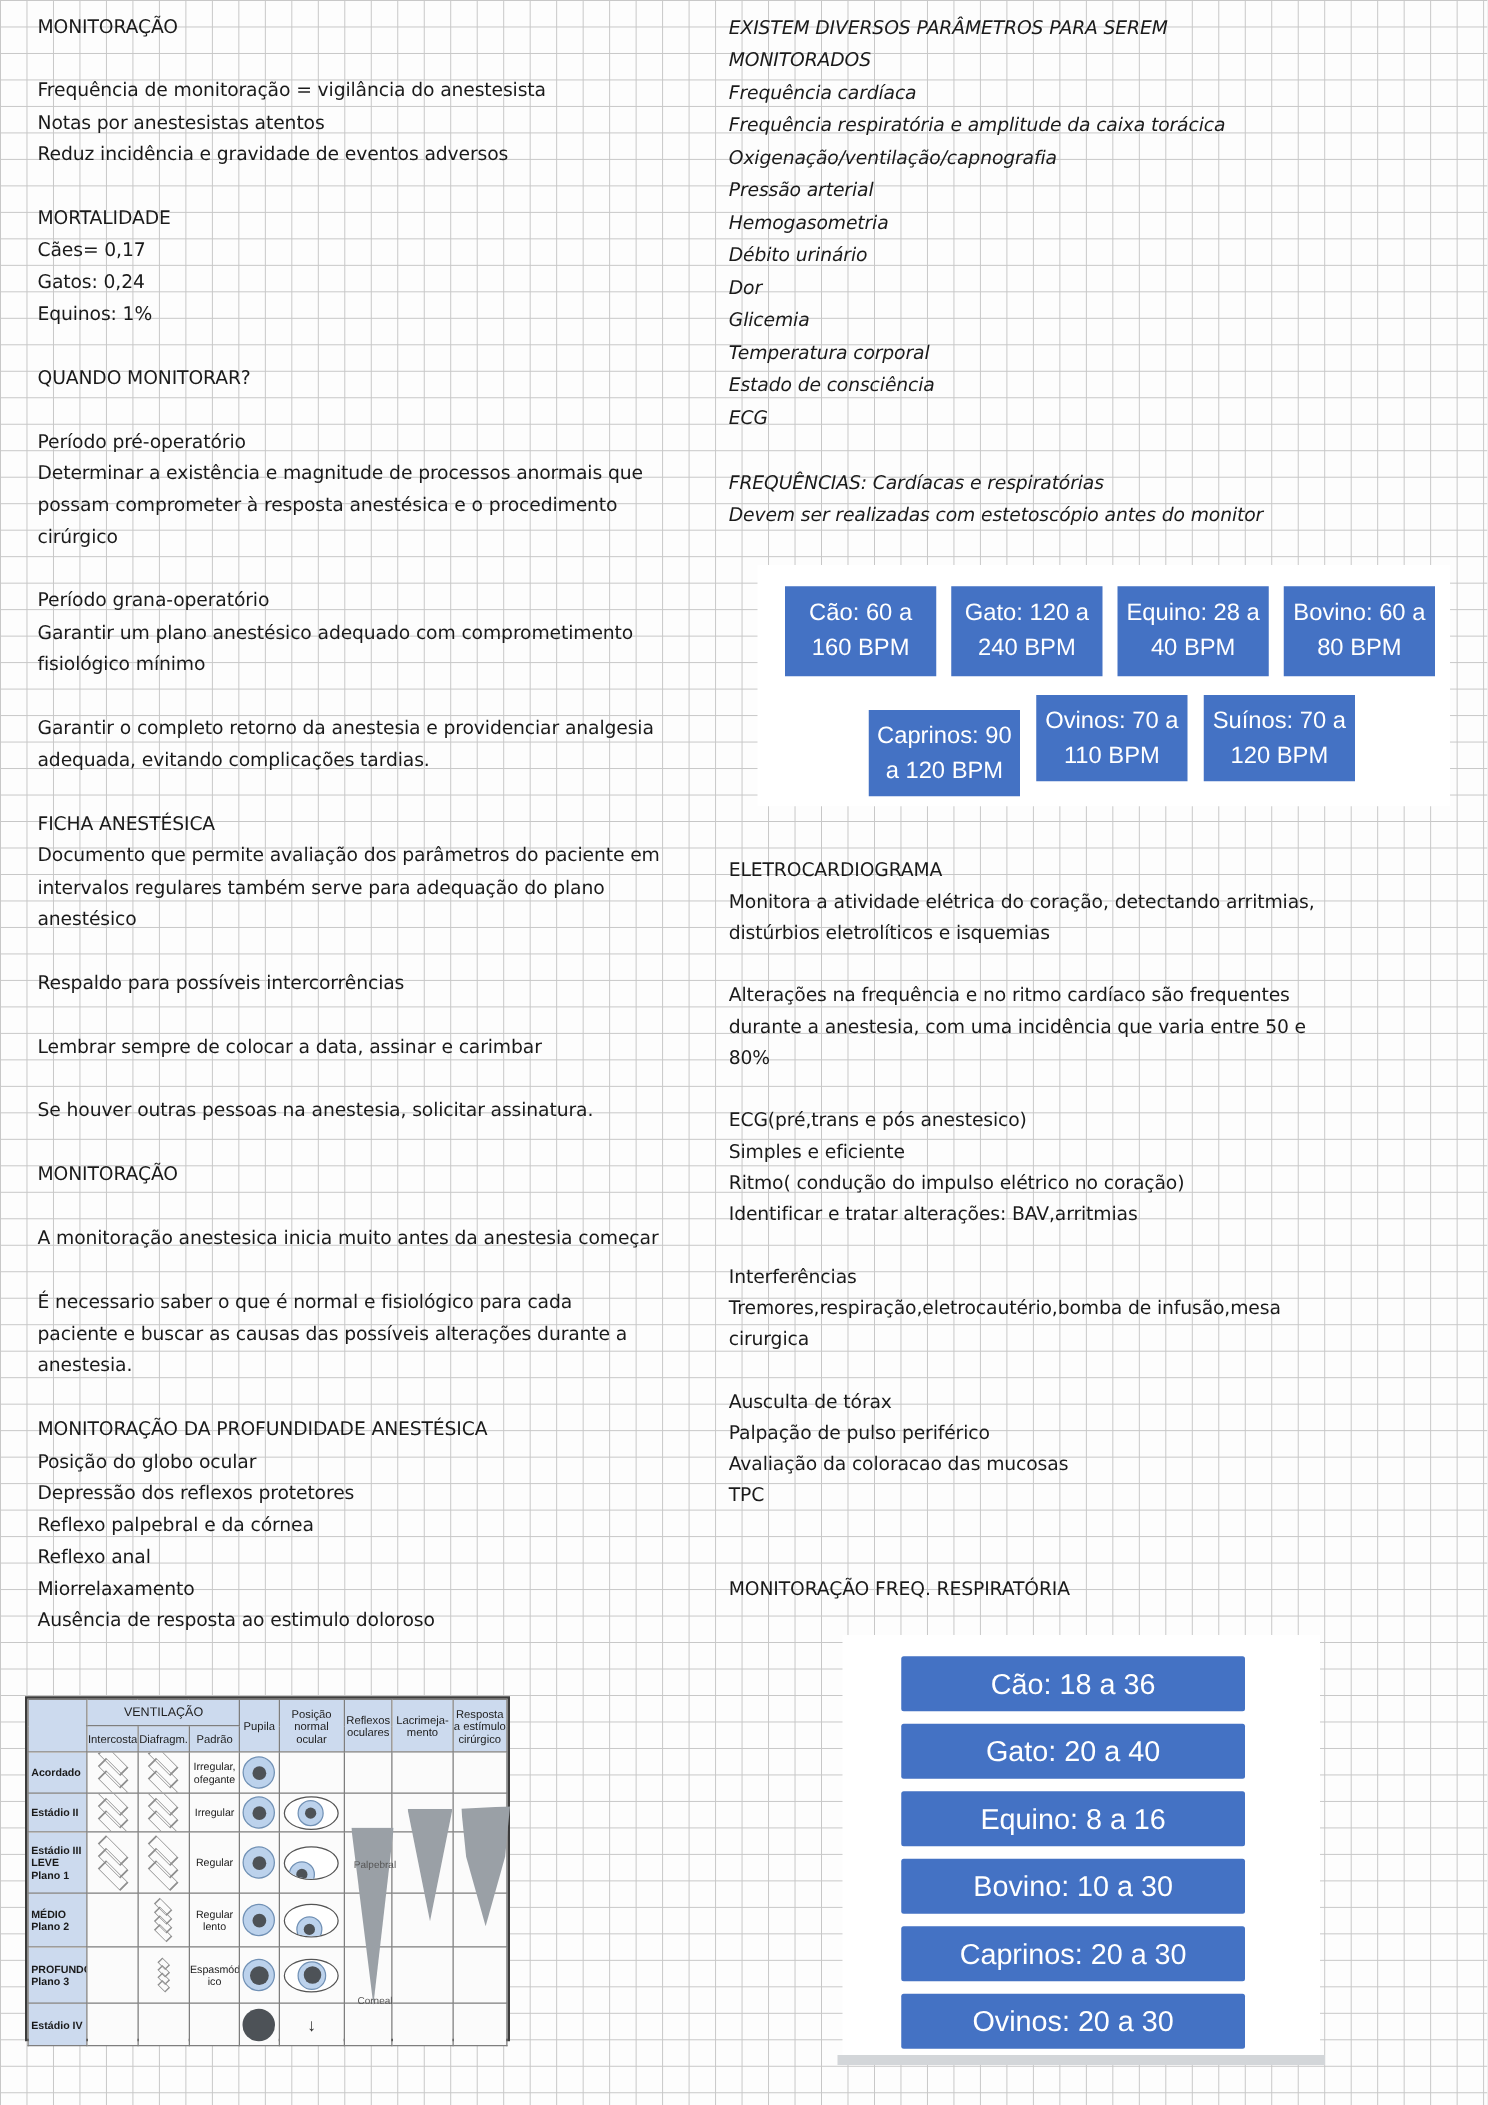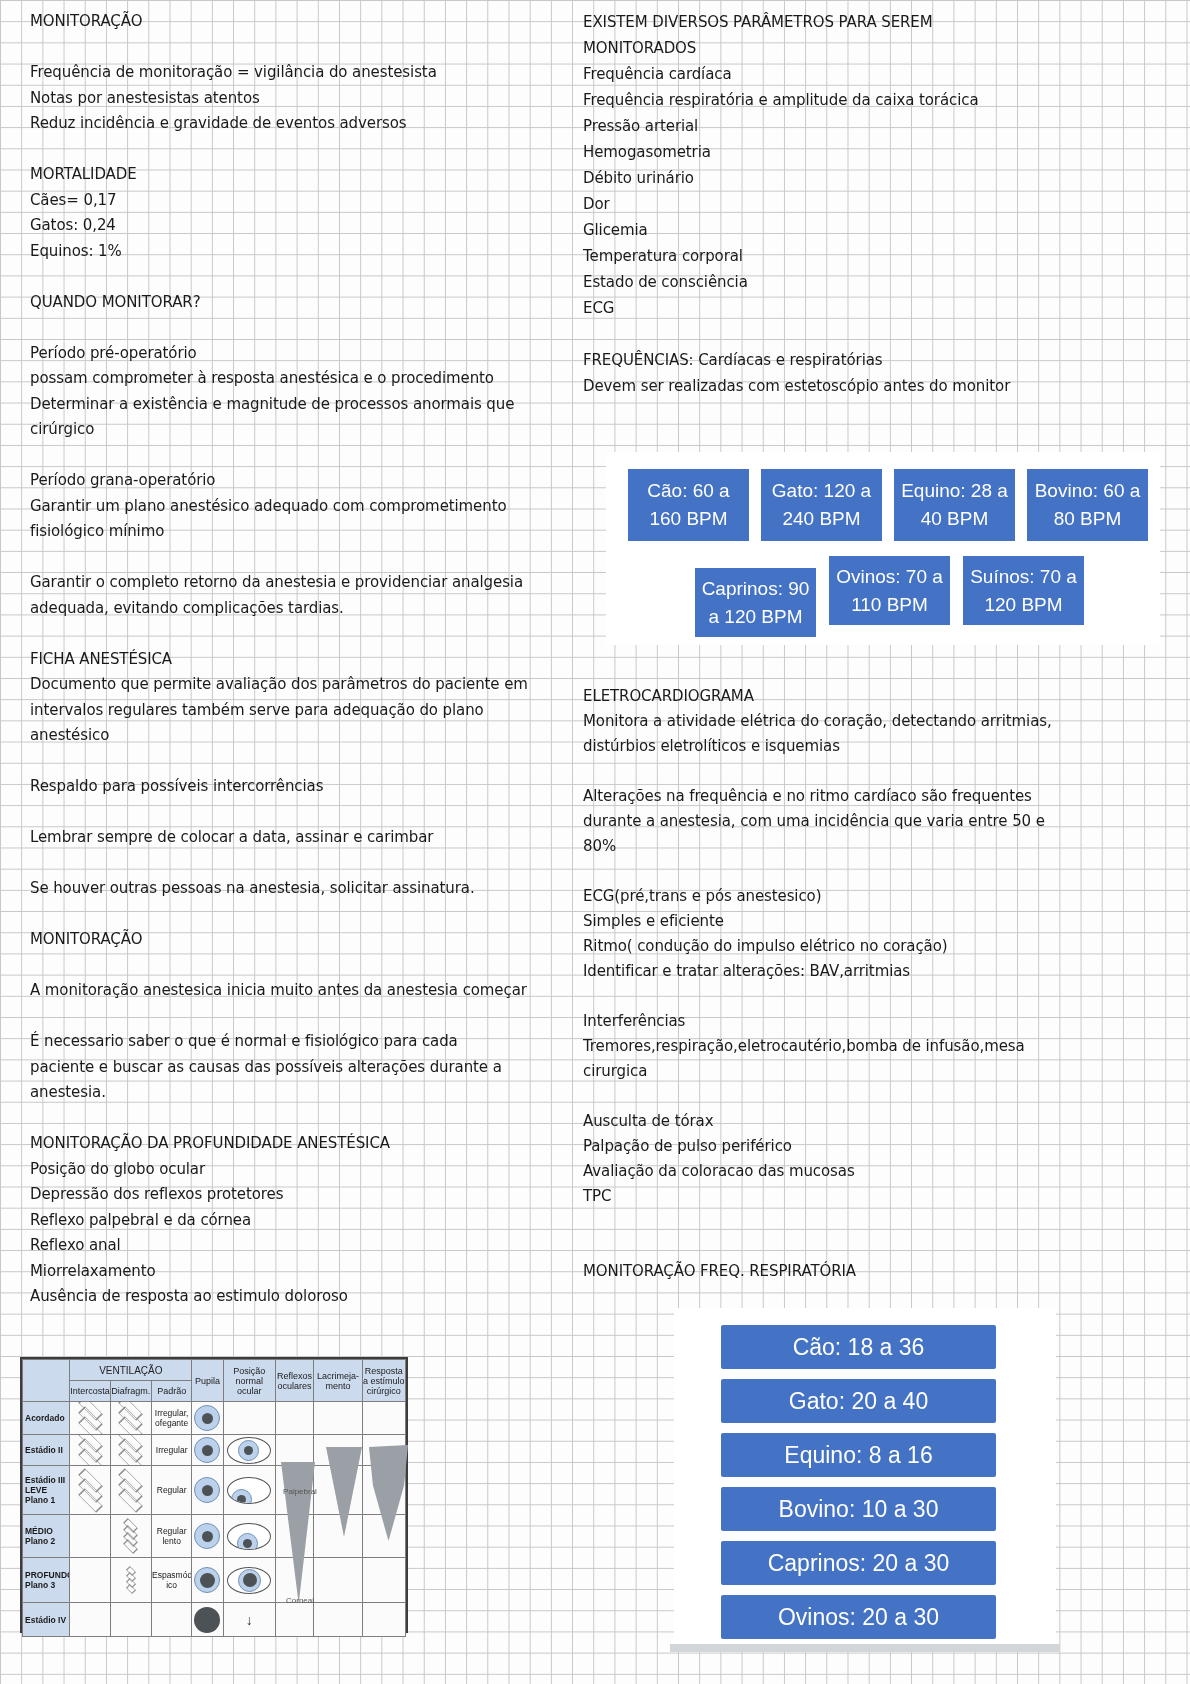--- a/index.html
+++ b/index.html
@@ -10,21 +10,21 @@
       linear-gradient(to right, #c7c7c7 1px, transparent 1px),
       linear-gradient(to bottom, #c7c7c7 1px, transparent 1px);
     background-size:21.2px 21.2px;
     font-family:"DejaVu Sans", sans-serif;
     color:#1a1a1a;
   }
   
   .textcol{position:absolute;font-size:15px;letter-spacing:-0.1px;}
   .textcol .tl{white-space:pre;overflow:visible;}
   #left-col  .tl{height:25.5px;line-height:25.5px;}
-  #right-top .tl{height:26px;line-height:26px;}
+  #right-top .tl{height:26px;line-height:26px;font-style:italic;}
   #right-mid .tl{height:25px;line-height:25px;}
   #left-col {left:30px;top:9px;width:530px;}
   #right-top{left:583px;top:9px;width:580px;}
   #right-mid{left:583px;top:684px;width:590px;}
 
   
   .panel{position:absolute;background:#ffffff;}
   #hr-panel{left:606px;top:452px;width:554px;height:193px;}
   #resp-panel{left:674px;top:1308px;width:382px;height:344px;}
   #resp-panel .shadowbar{position:absolute;left:-4px;top:336px;width:390px;height:8px;background:#d3d6d9;}
@@ -93,22 +93,22 @@
       <div class="tl">Reduz incidência e gravidade de eventos adversos</div>
       <div class="tl">&nbsp;</div>
       <div class="tl">MORTALIDADE</div>
       <div class="tl">Cães= 0,17</div>
       <div class="tl">Gatos: 0,24</div>
       <div class="tl">Equinos: 1%</div>
       <div class="tl">&nbsp;</div>
       <div class="tl">QUANDO MONITORAR?</div>
       <div class="tl">&nbsp;</div>
       <div class="tl">Período pré-operatório</div>
+      <div class="tl">Determinar a existência e magnitude de processos anormais que</div>
       <div class="tl">possam comprometer à resposta anestésica e o procedimento</div>
-      <div class="tl">Determinar a existência e magnitude de processos anormais que</div>
       <div class="tl">cirúrgico</div>
       <div class="tl">&nbsp;</div>
       <div class="tl">Período grana-operatório</div>
       <div class="tl">Garantir um plano anestésico adequado com comprometimento</div>
       <div class="tl">fisiológico mínimo</div>
       <div class="tl">&nbsp;</div>
       <div class="tl">Garantir o completo retorno da anestesia e providenciar analgesia</div>
       <div class="tl">adequada, evitando complicações tardias.</div>
       <div class="tl">&nbsp;</div>
       <div class="tl">FICHA ANESTÉSICA</div>
@@ -137,20 +137,21 @@
       <div class="tl">Reflexo anal</div>
       <div class="tl">Miorrelaxamento</div>
       <div class="tl">Ausência de resposta ao estimulo doloroso</div>
     </div>
 
   <div id="right-top" class="textcol">
       <div class="tl">EXISTEM DIVERSOS PARÂMETROS PARA SEREM</div>
       <div class="tl">MONITORADOS</div>
       <div class="tl">Frequência cardíaca</div>
       <div class="tl">Frequência respiratória e amplitude da caixa torácica</div>
+      <div class="tl">Oxigenação/ventilação/capnografia</div>
       <div class="tl">Pressão arterial</div>
       <div class="tl">Hemogasometria</div>
       <div class="tl">Débito urinário</div>
       <div class="tl">Dor</div>
       <div class="tl">Glicemia</div>
       <div class="tl">Temperatura corporal</div>
       <div class="tl">Estado de consciência</div>
       <div class="tl">ECG</div>
       <div class="tl">&nbsp;</div>
       <div class="tl">FREQUÊNCIAS: Cardíacas e respiratórias</div>

